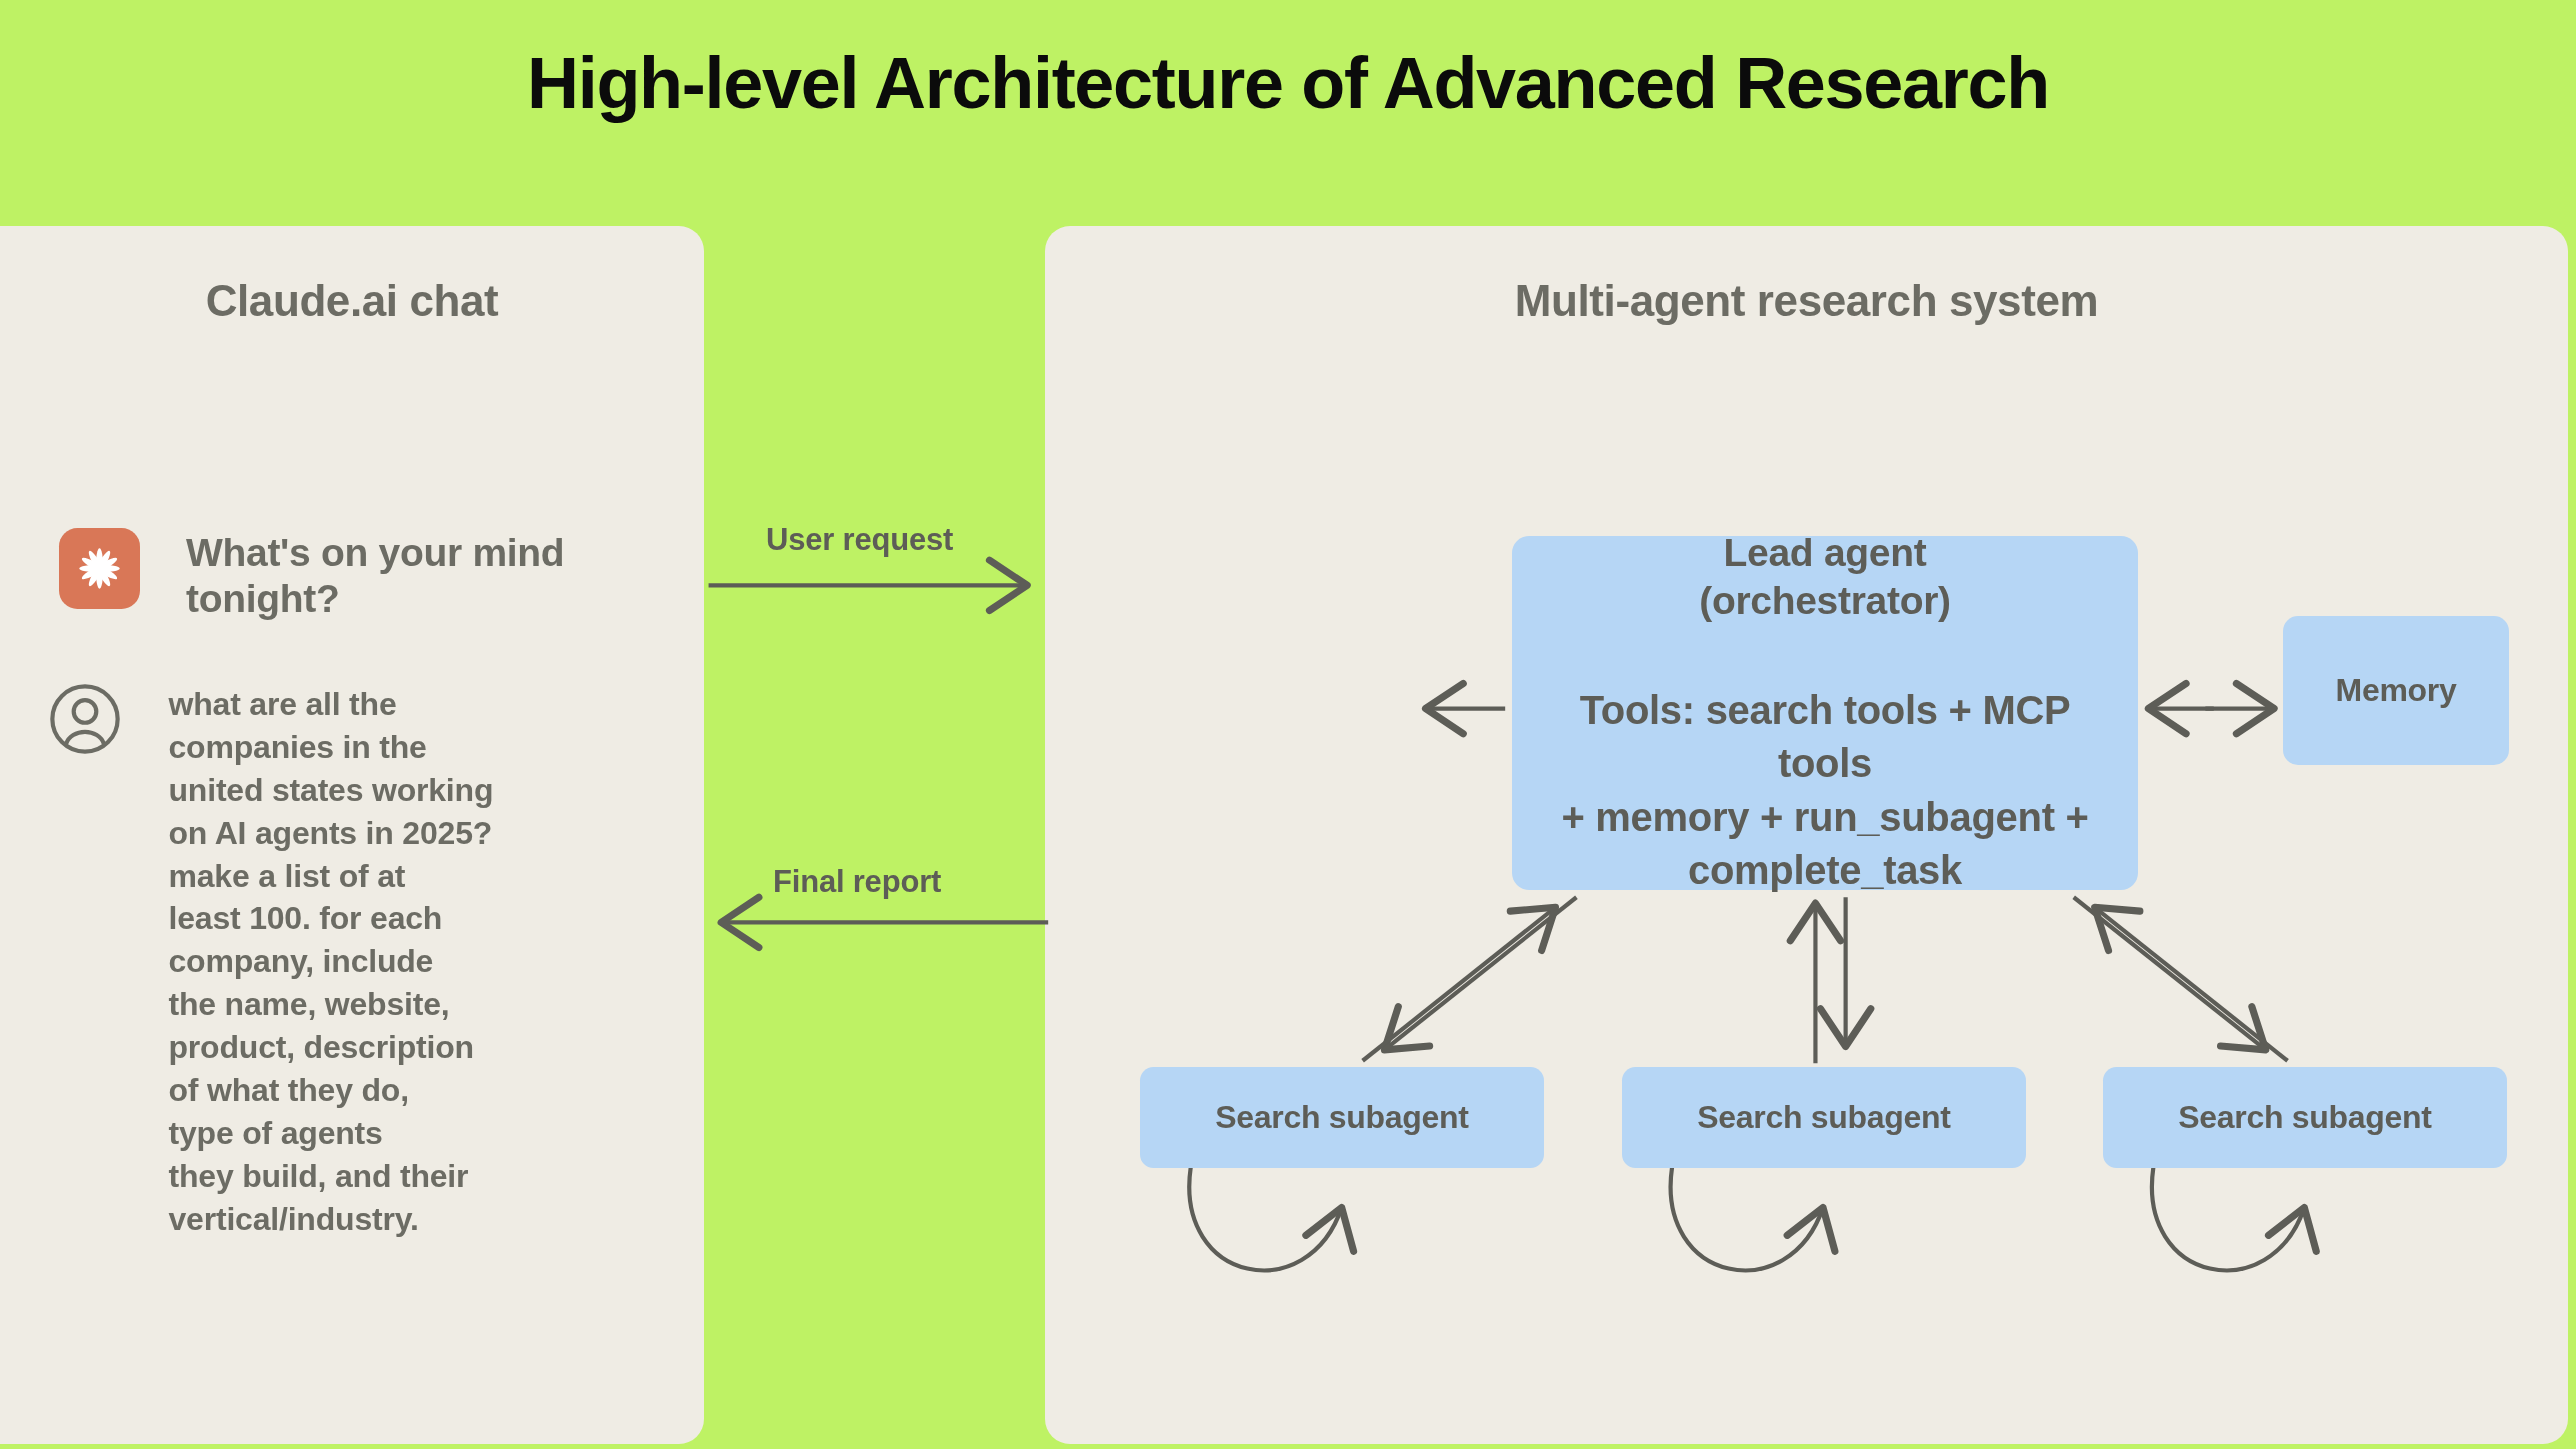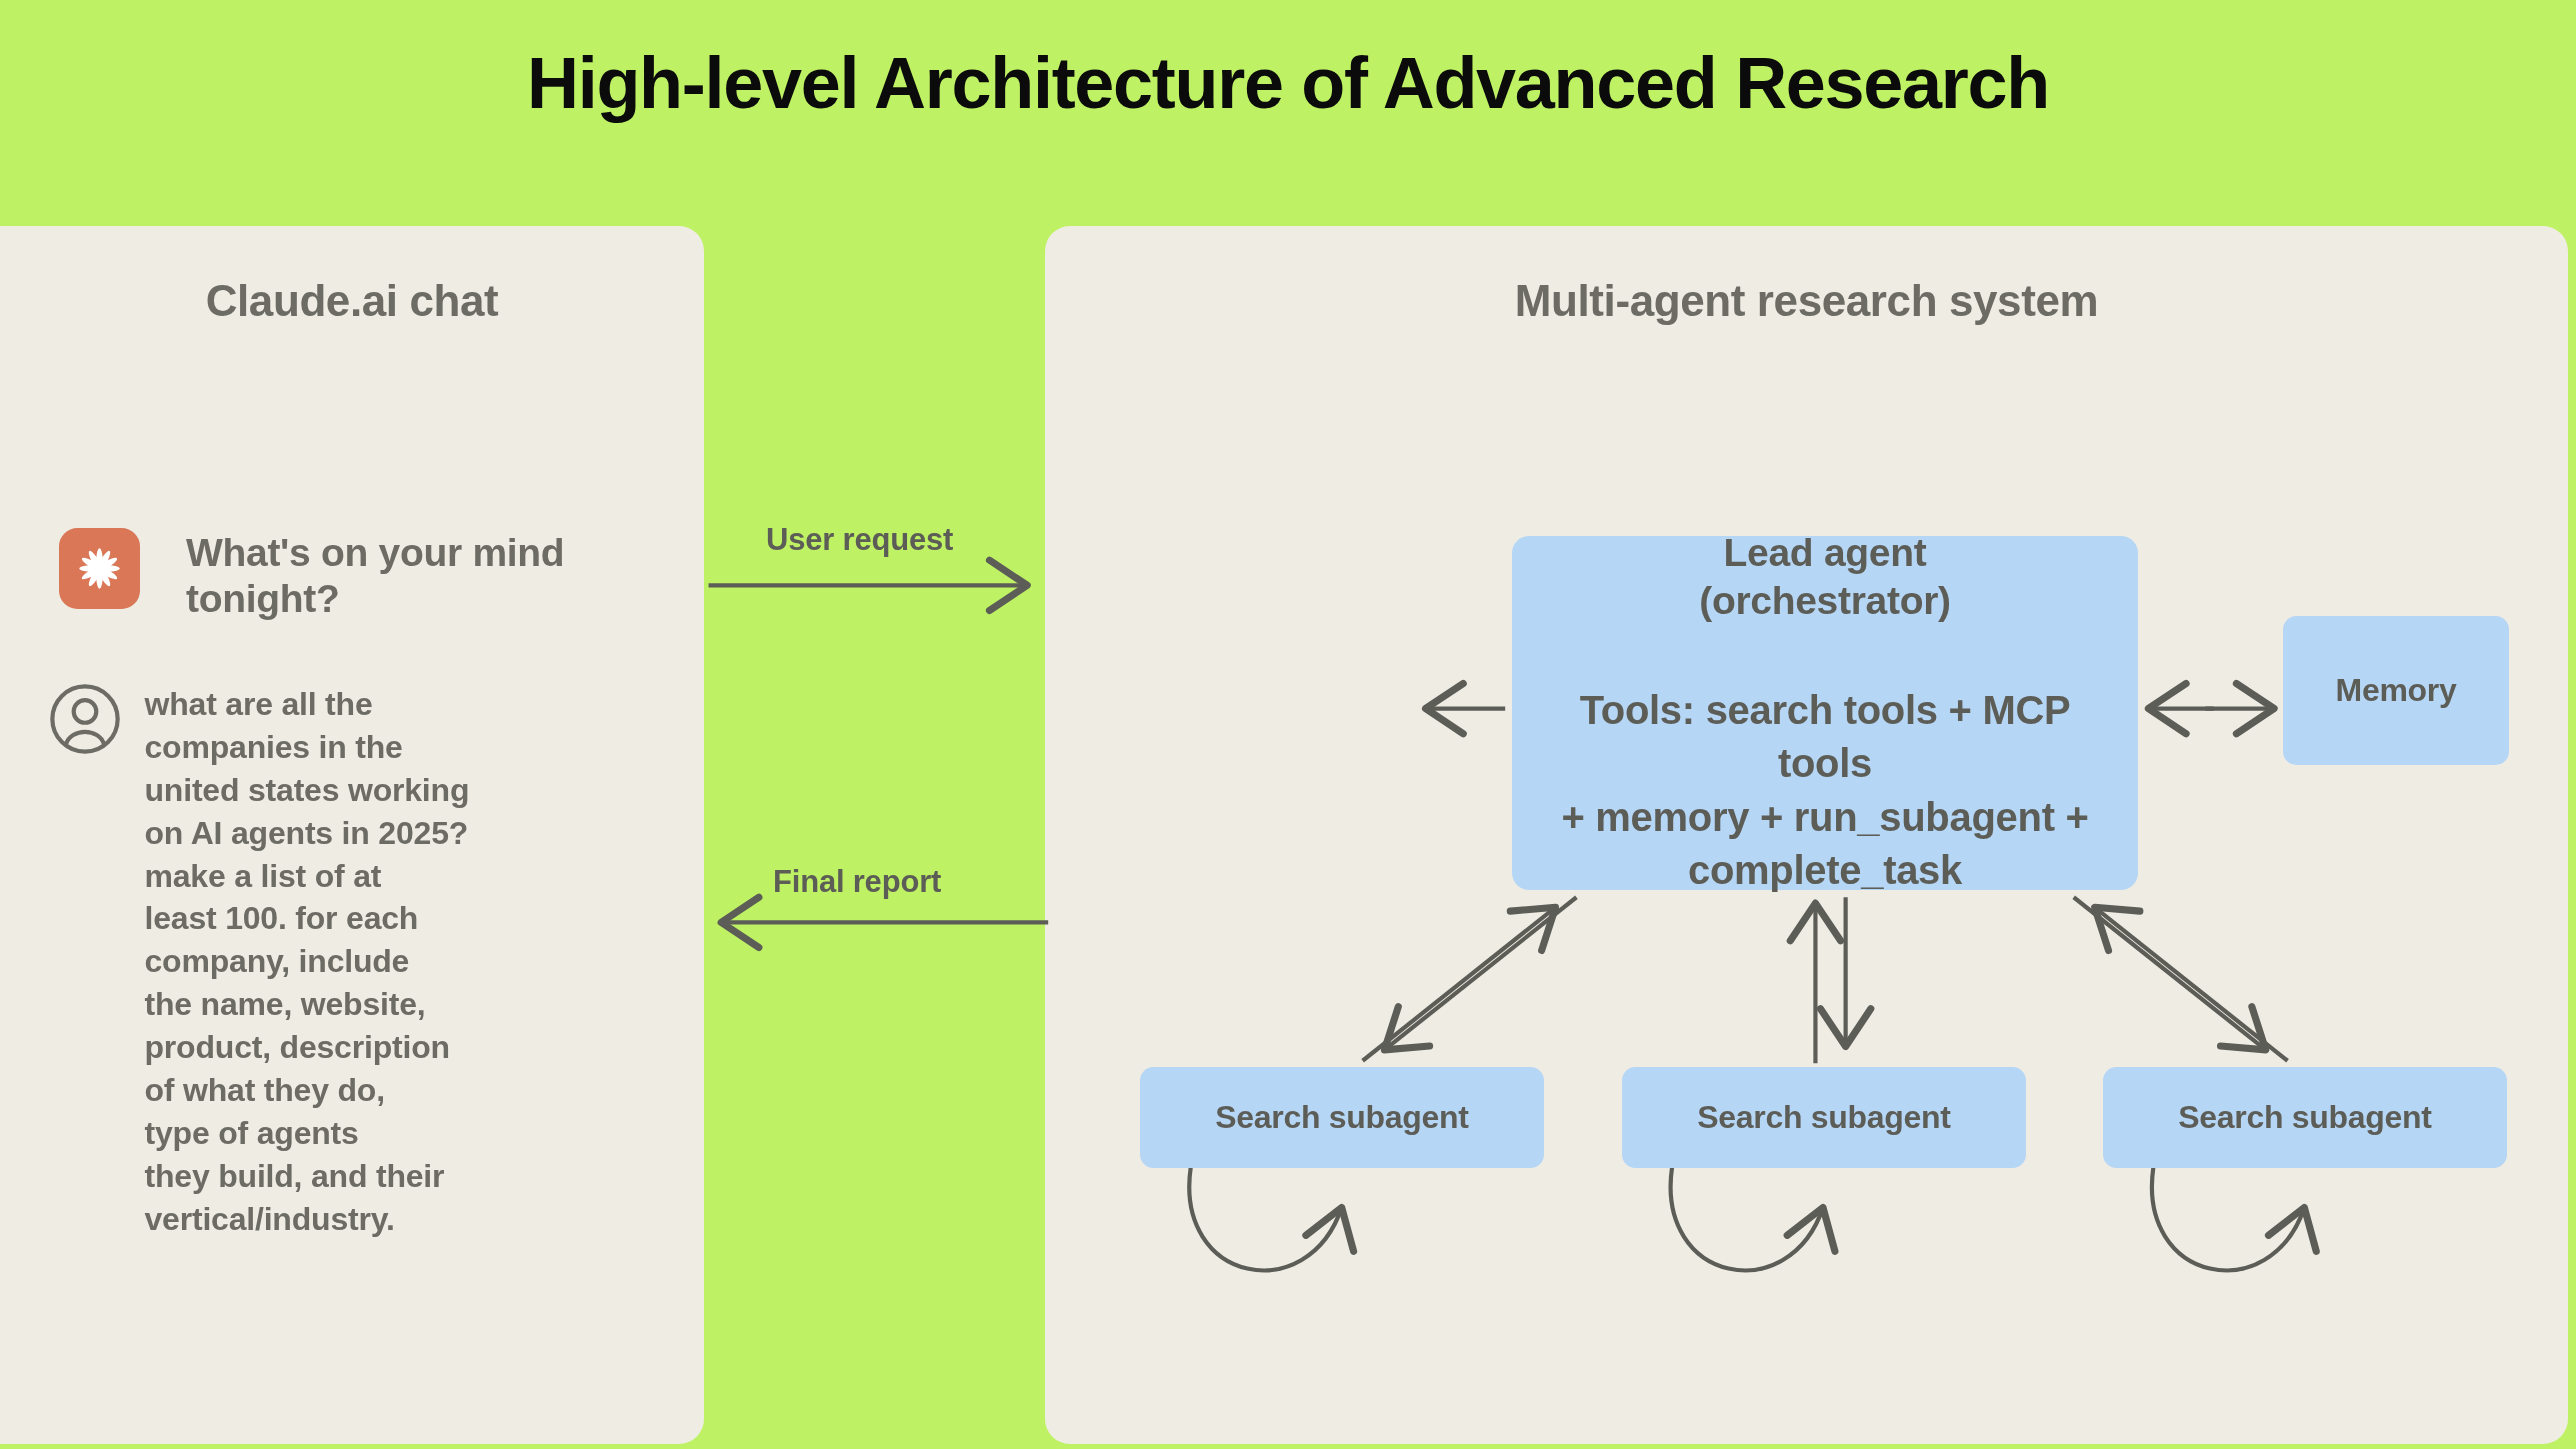--- a/index.html
+++ b/index.html
@@ -114,20 +114,21 @@
   }
 
   .user-text {
     font-size: 32px;
     font-weight: 700;
     line-height: 1.34;
     color: #6c6c64;
     letter-spacing: -0.2px;
     width: 394px;
     white-space: pre-line;
+    margin-left: 24px;
   }
 
   
   .flow-label {
     position: absolute;
     font-size: 31px;
     font-weight: 700;
     color: #5d5d57;
     letter-spacing: -0.2px;
     white-space: nowrap;
@@ -183,20 +184,21 @@
     white-space: pre-line;
   }
 
   #node-memory {
     left: 2283px;
     top: 616px;
     width: 226px;
     height: 149px;
     font-size: 32px;
     font-weight: 700;
+    border-radius: 15px;
   }
 
   .node-search {
     top: 1067px;
     width: 404px;
     height: 101px;
     font-size: 32px;
     font-weight: 700;
   }
   #node-search-1 { left: 1140px; }

